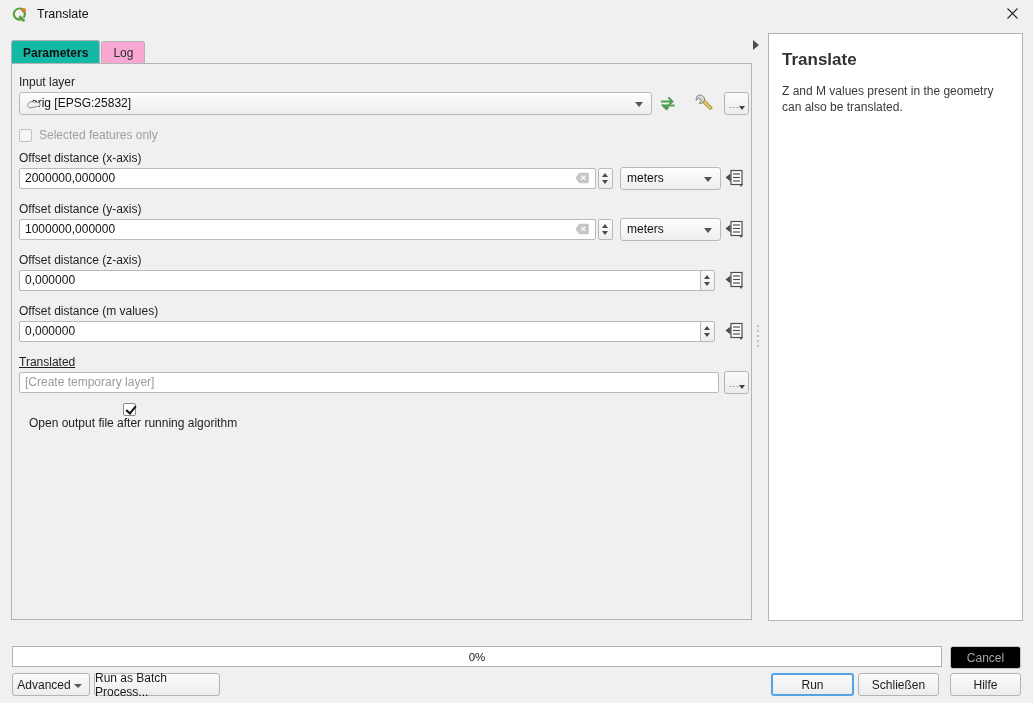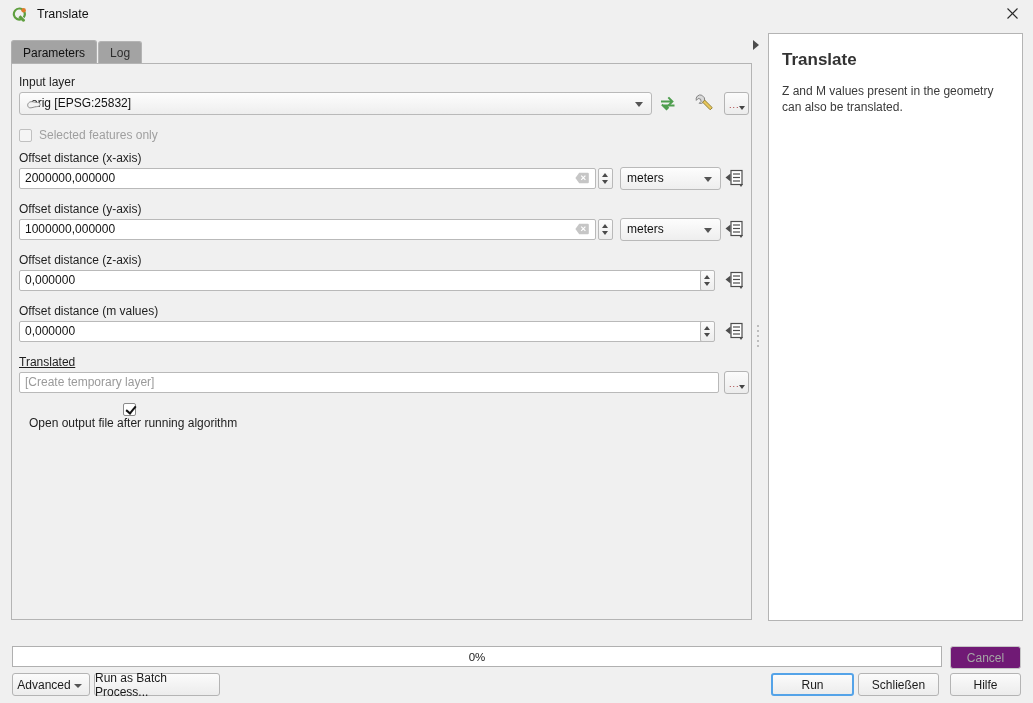--- a/index.html
+++ b/index.html
@@ -31,24 +31,24 @@
   .tabbar {
     position: absolute; left: 11px; top: 40px; height: 24px;
     display: flex; align-items: flex-end;
   }
   .tab {
     height: 22px; padding: 0 11px;
     display: flex; align-items: center;
     font-size: 12px;
     border: 1px solid #b4b4b4; border-bottom: none;
     border-radius: 3px 3px 0 0;
-    background: #a3a3a3; color: #2d2d2d;
+    background: #f9a8d4; color: #2d2d2d;
     margin-right: 1px;
   }
-  .tab.active { background: #a3a3a3; color: #111; height: 23px; border-color: #b0b0b0; }
+  .tab.active { background: #14b8a6; color: #111; height: 23px; border-color: #b0b0b0; font-weight: bold; }
   .tabline {
     position: absolute; left: 11px; top: 63px; width: 741px; height: 1px; background: #b4b4b4;
   }
 
   
   .params {
     position: absolute; left: 11px; top: 64px; width: 741px; height: 556px;
     background: #f0f0f0;
     border: 1px solid #b4b4b4; border-top: none;
     box-sizing: border-box;
@@ -159,21 +159,21 @@
     display: flex; align-items: center; justify-content: center;
     font-size: 11.5px; color: #1b1b1b;
   }
   .btn {
     position: absolute; box-sizing: border-box;
     background: linear-gradient(#fbfbfb, #ececec);
     border: 1px solid #b4b4b4; border-radius: 3px;
     display: flex; align-items: center; justify-content: center;
     font-size: 12px; color: #1b1b1b; height: 23px;
   }
-  .btn.disabled { color: #a5a5a5; background: #701a75; border-color: #c6c6c6; }
+  .btn.disabled { color: #a5a5a5; background: #000000; border-color: #c6c6c6; }
   .btn.default { border: 2px solid #54a3e8; }
   .btn .dd-arrow {
     position: absolute; right: 7px; top: 10px; width: 0; height: 0;
     border-left: 4px solid transparent; border-right: 4px solid transparent;
     border-top: 4.5px solid #555;
   }
 </style>
 </head>
 <body>
 

